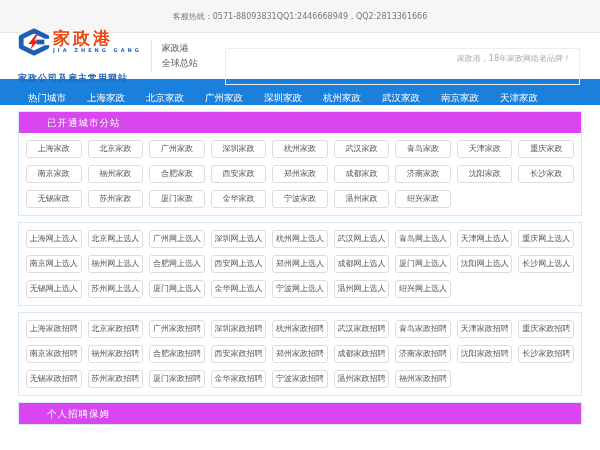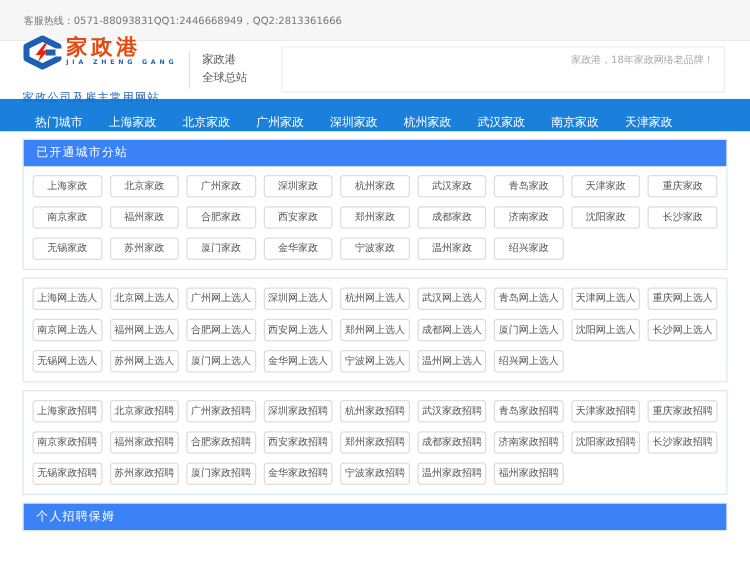--- a/index.html
+++ b/index.html
@@ -1,46 +1,46 @@
 <!DOCTYPE html>
 <html><head>
 <meta charset="utf-8">
 <style>
   * { margin:0; padding:0; box-sizing:border-box; }
   html,body { width:600px; height:450px; overflow:hidden; background:#fff;
     font-family:"DejaVu Sans", sans-serif; }
 
   
   .topbar { height:33px; background:#f6f6f6; border-bottom:1px solid #eaeaea;
-    display:flex; justify-content:flex-start; align-items:center;
+    display:flex; justify-content:center; align-items:center;
     padding:0 19px; font-size:8px; color:#777; }
 
   
   .header { height:46px; display:flex; align-items:center; padding:0 18px; position:relative; background:#fff; }
   .logo { display:flex; flex-direction:column; cursor:pointer; }
   .logo-top { display:flex; align-items:center; }
   .logo-icon { width:32px; height:28px; margin-right:3px; }
   .logo-text { display:flex; flex-direction:column; }
   .logo-title { font-size:17px; font-weight:bold; color:#e8470e; letter-spacing:3px; line-height:17px; }
   .logo-pinyin { font-size:5px; color:#2366b8; letter-spacing:3px; line-height:7px; font-weight:bold; }
-  .logo-tagline { font-size:9px; color:#2366b8; font-weight:normal; letter-spacing:1px; margin-top:16px; }
+  .logo-tagline { font-size:9px; color:#2366b8; font-weight:bold; letter-spacing:1px; margin-top:16px; }
   .v-divider { width:1px; height:30px; background:#e3e3e3; margin:0 10px 0 9px; }
   .station { font-size:9px; color:#555; line-height:15px; }
-  .banner-box { position:absolute; left:225px; width:355px; top:4px; height:37px;
+  .banner-box { position:absolute; left:225px; width:355px; top:15px; height:37px;
     border:1px solid #ededed; text-align:right; padding:4px 8px; font-size:8px; color:#aaa; }
 
   
   .nav { height:26px; background:#1a80dc; display:flex; align-items:flex-end; padding:0 10px 0 28px; }
   .nav-item { color:#fff; font-size:9.5px; margin-right:21px; cursor:pointer; white-space:nowrap; }
 
   
   .main { padding:6px 18px 0; }
   .section { border:1px solid #d9e8f6; margin-bottom:6px; background:#fff; }
-  .section-header { height:21px; line-height:21px; background:#3b82f6; color:#fff;
-    font-size:9.5px; padding:0 10px; letter-spacing:1px; }
+  .section-header { height:21px; line-height:21px; background:#d946ef; color:#fff;
+    font-size:9.5px; padding:0 28px; letter-spacing:1px; }
   .link-grid { display:grid; grid-template-columns:repeat(9,1fr); gap:7px 6px; padding:7px; }
   .link-btn { height:18px; line-height:16px; text-align:center; border:1px solid #ddd;
     border-radius:3px; font-size:8px; color:#555; background:#fff; white-space:nowrap;
     overflow:hidden; cursor:pointer; }
 </style>
 </head>
 <body>
 
 <div class="topbar">
   <span>客服热线：0571-88093831</span>

